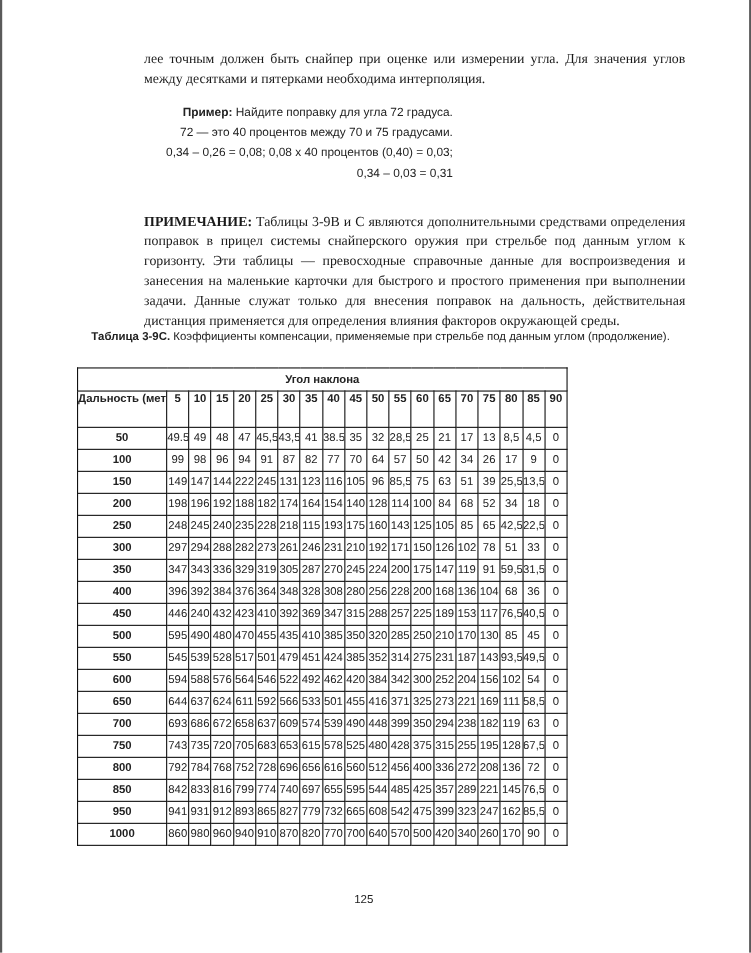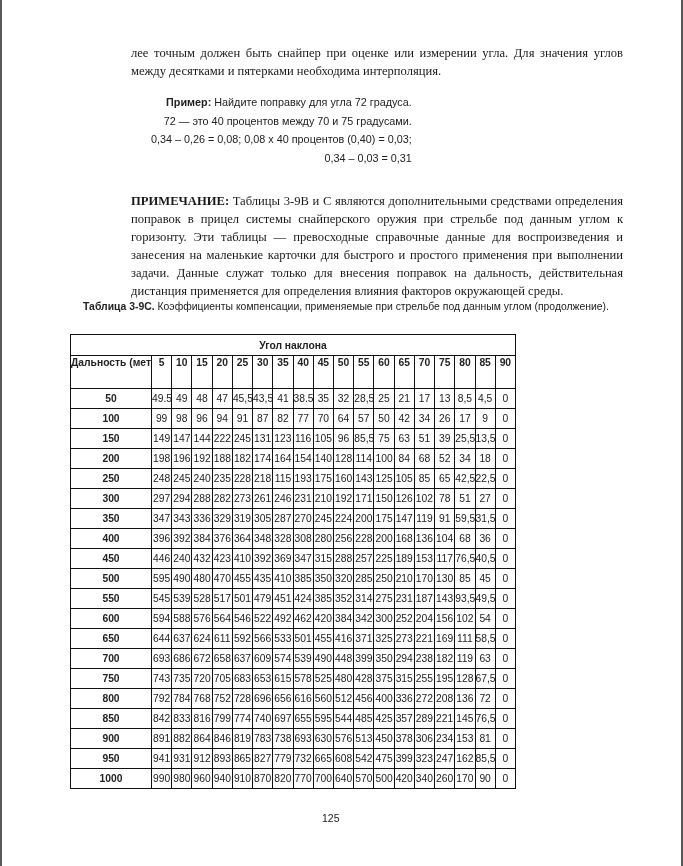--- a/index.html
+++ b/index.html
@@ -207,21 +207,21 @@
         <td>246</td>
         <td>231</td>
         <td>210</td>
         <td>192</td>
         <td>171</td>
         <td>150</td>
         <td>126</td>
         <td>102</td>
         <td>78</td>
         <td>51</td>
-        <td>27</td>
+        <td>33</td>
         <td>0</td>
       </tr>
       <tr>
         <td class="range">350</td>
         <td>347</td>
         <td>343</td>
         <td>336</td>
         <td>329</td>
         <td>319</td>
         <td>305</td>
@@ -442,41 +442,20 @@
         <td>485</td>
         <td>425</td>
         <td>357</td>
         <td>289</td>
         <td>221</td>
         <td>145</td>
         <td>76,5</td>
         <td>0</td>
       </tr>
       <tr>
-        <td class="range">900</td>
-        <td>891</td>
-        <td>882</td>
-        <td>864</td>
-        <td>846</td>
-        <td>819</td>
-        <td>783</td>
-        <td>738</td>
-        <td>693</td>
-        <td>630</td>
-        <td>576</td>
-        <td>513</td>
-        <td>450</td>
-        <td>378</td>
-        <td>306</td>
-        <td>234</td>
-        <td>153</td>
-        <td>81</td>
-        <td>0</td>
-      </tr>
-      <tr>
         <td class="range">950</td>
         <td>941</td>
         <td>931</td>
         <td>912</td>
         <td>893</td>
         <td>865</td>
         <td>827</td>
         <td>779</td>
         <td>732</td>
         <td>665</td>
@@ -485,21 +464,21 @@
         <td>475</td>
         <td>399</td>
         <td>323</td>
         <td>247</td>
         <td>162</td>
         <td>85,5</td>
         <td>0</td>
       </tr>
       <tr>
         <td class="range">1000</td>
-        <td>990</td>
+        <td>860</td>
         <td>980</td>
         <td>960</td>
         <td>940</td>
         <td>910</td>
         <td>870</td>
         <td>820</td>
         <td>770</td>
         <td>700</td>
         <td>640</td>
         <td>570</td>

